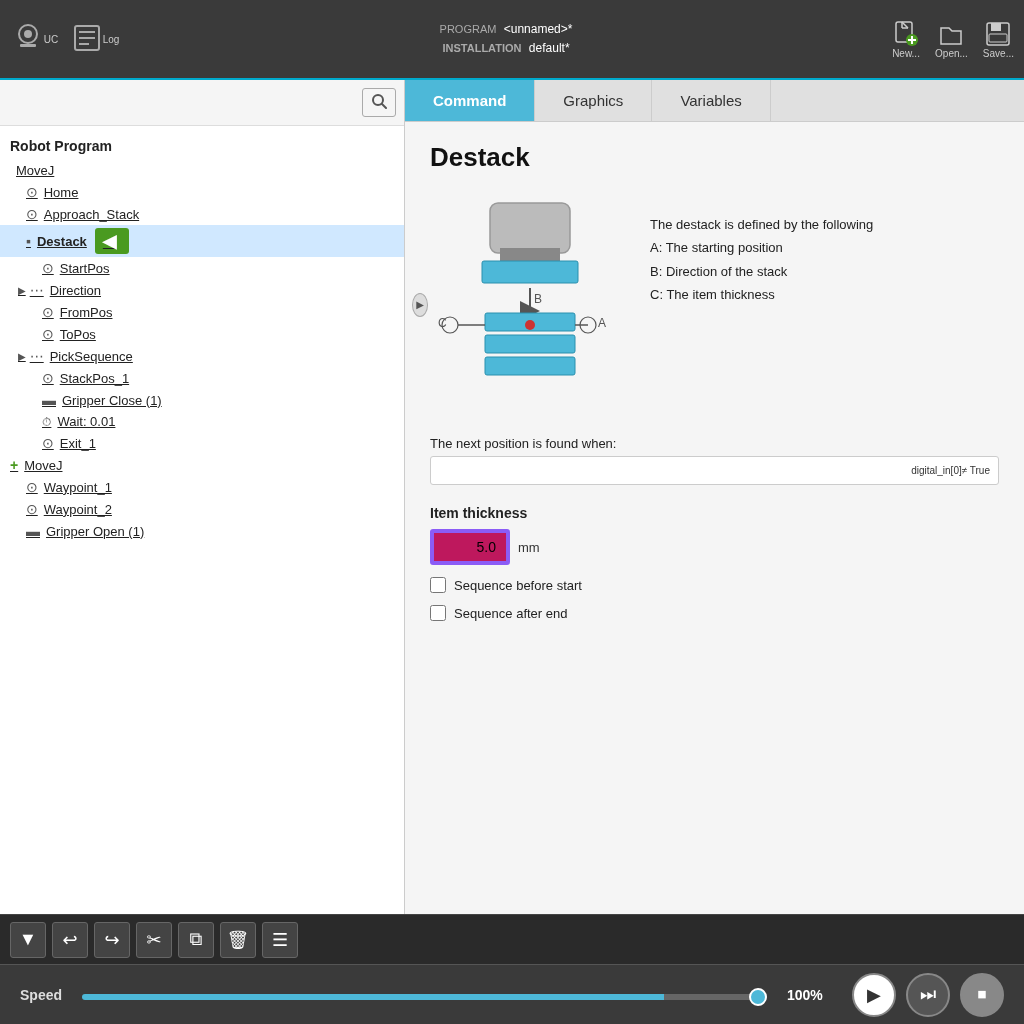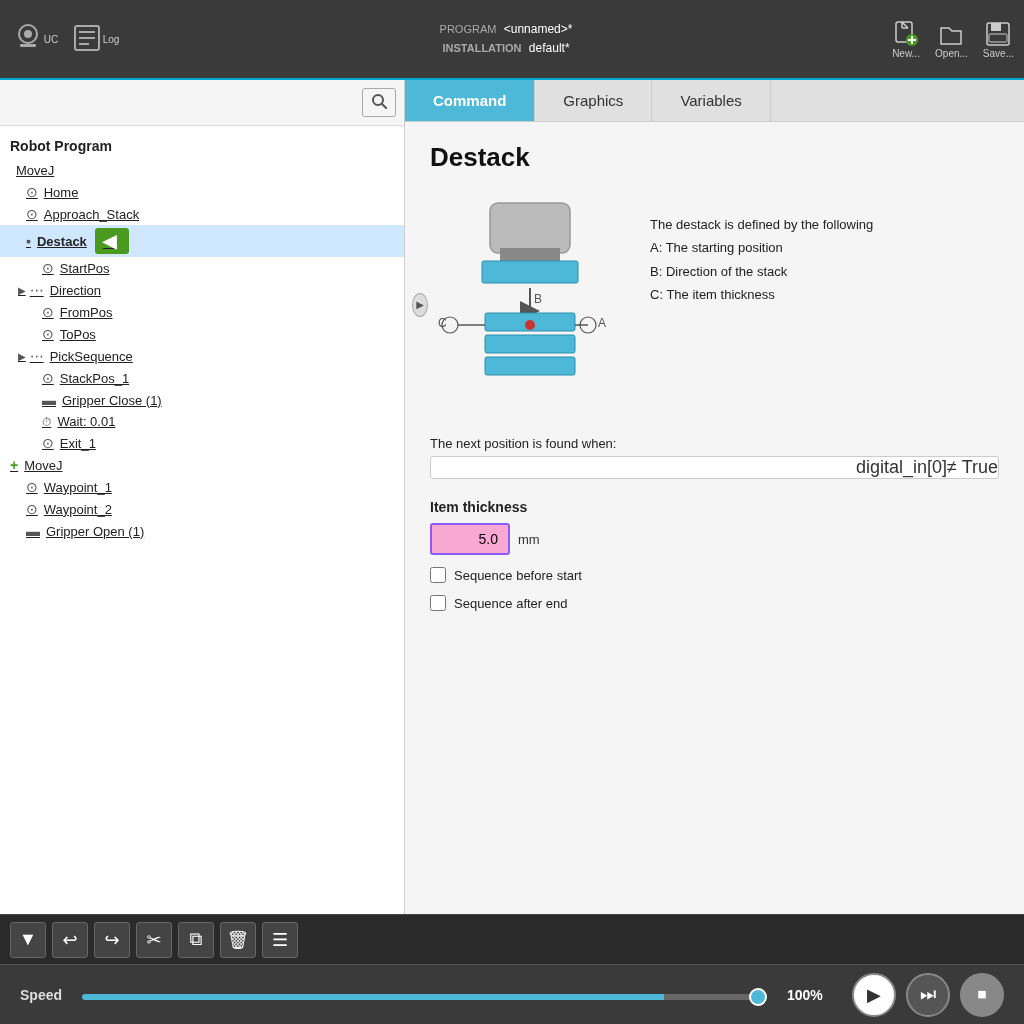--- a/index.html
+++ b/index.html
@@ -131,33 +131,34 @@
     
     .desc-text { font-size: 13px; color: #222; line-height: 1.8; padding-top: 20px; }
 
     
     .next-pos-row { margin-top: 10px; margin-bottom: 20px; }
     .next-pos-label { font-size: 13px; color: #222; margin-bottom: 5px; }
     .next-pos-value {
       background: #fff;
       border: 1px solid #ccc;
       border-radius: 3px;
-      font-size: 18px;
+      padding: 8px;
+      font-size: 10px;
       color: #333;
       text-align: right;
       width: 100%;
     }
 
     
     .params-row { display: flex; gap: 30px; align-items: flex-start; }
     .param-block { flex: 1; }
     .param-label { font-size: 14px; font-weight: bold; color: #222; margin-bottom: 8px; }
     .param-input-row { display: flex; align-items: center; gap: 8px; }
     .param-input {
-      background: #f9a8d4; border: 2px solid #8b5cf6; border-radius: 3px;
+      background: #be185d; border: 4px solid #8b5cf6; border-radius: 3px;
       padding: 6px 10px; font-size: 14px; width: 80px; text-align: right;
     }
     .param-unit { font-size: 13px; color: #333; }
 
     
     .checkbox-row { display: flex; align-items: center; gap: 8px; margin-top: 12px; font-size: 13px; color: #222; }
     .checkbox-row input[type=checkbox] { width: 16px; height: 16px; }
 
     
     .share-block { min-width: 130px; }

